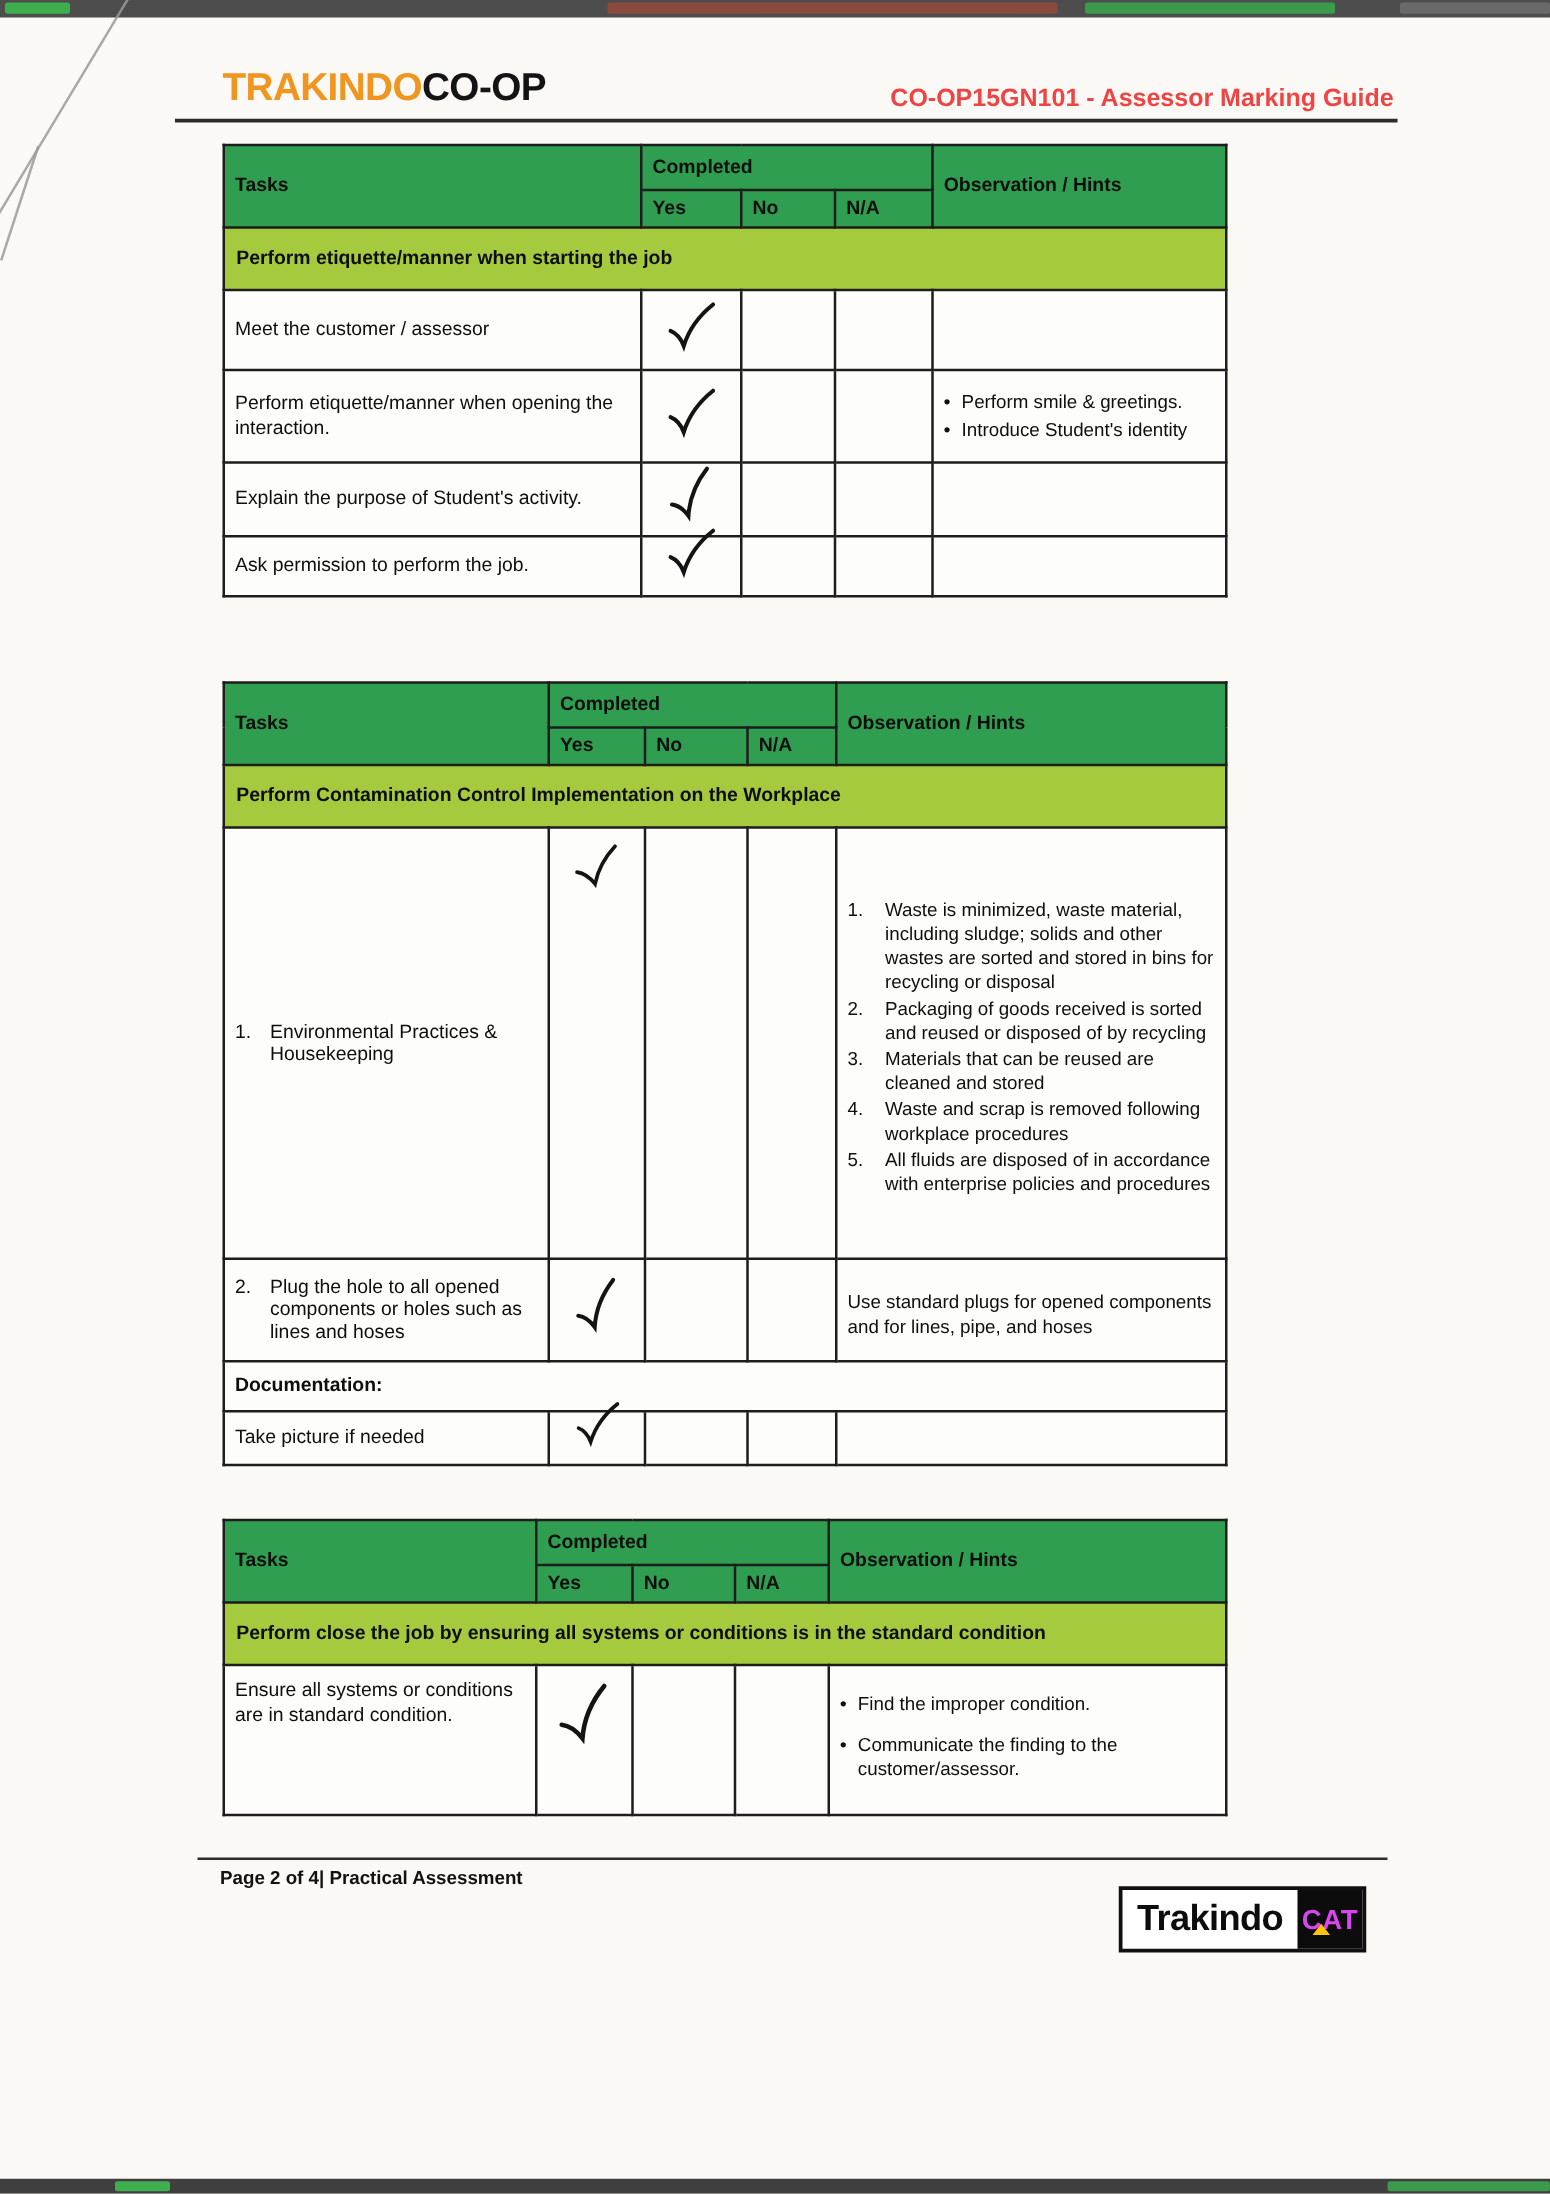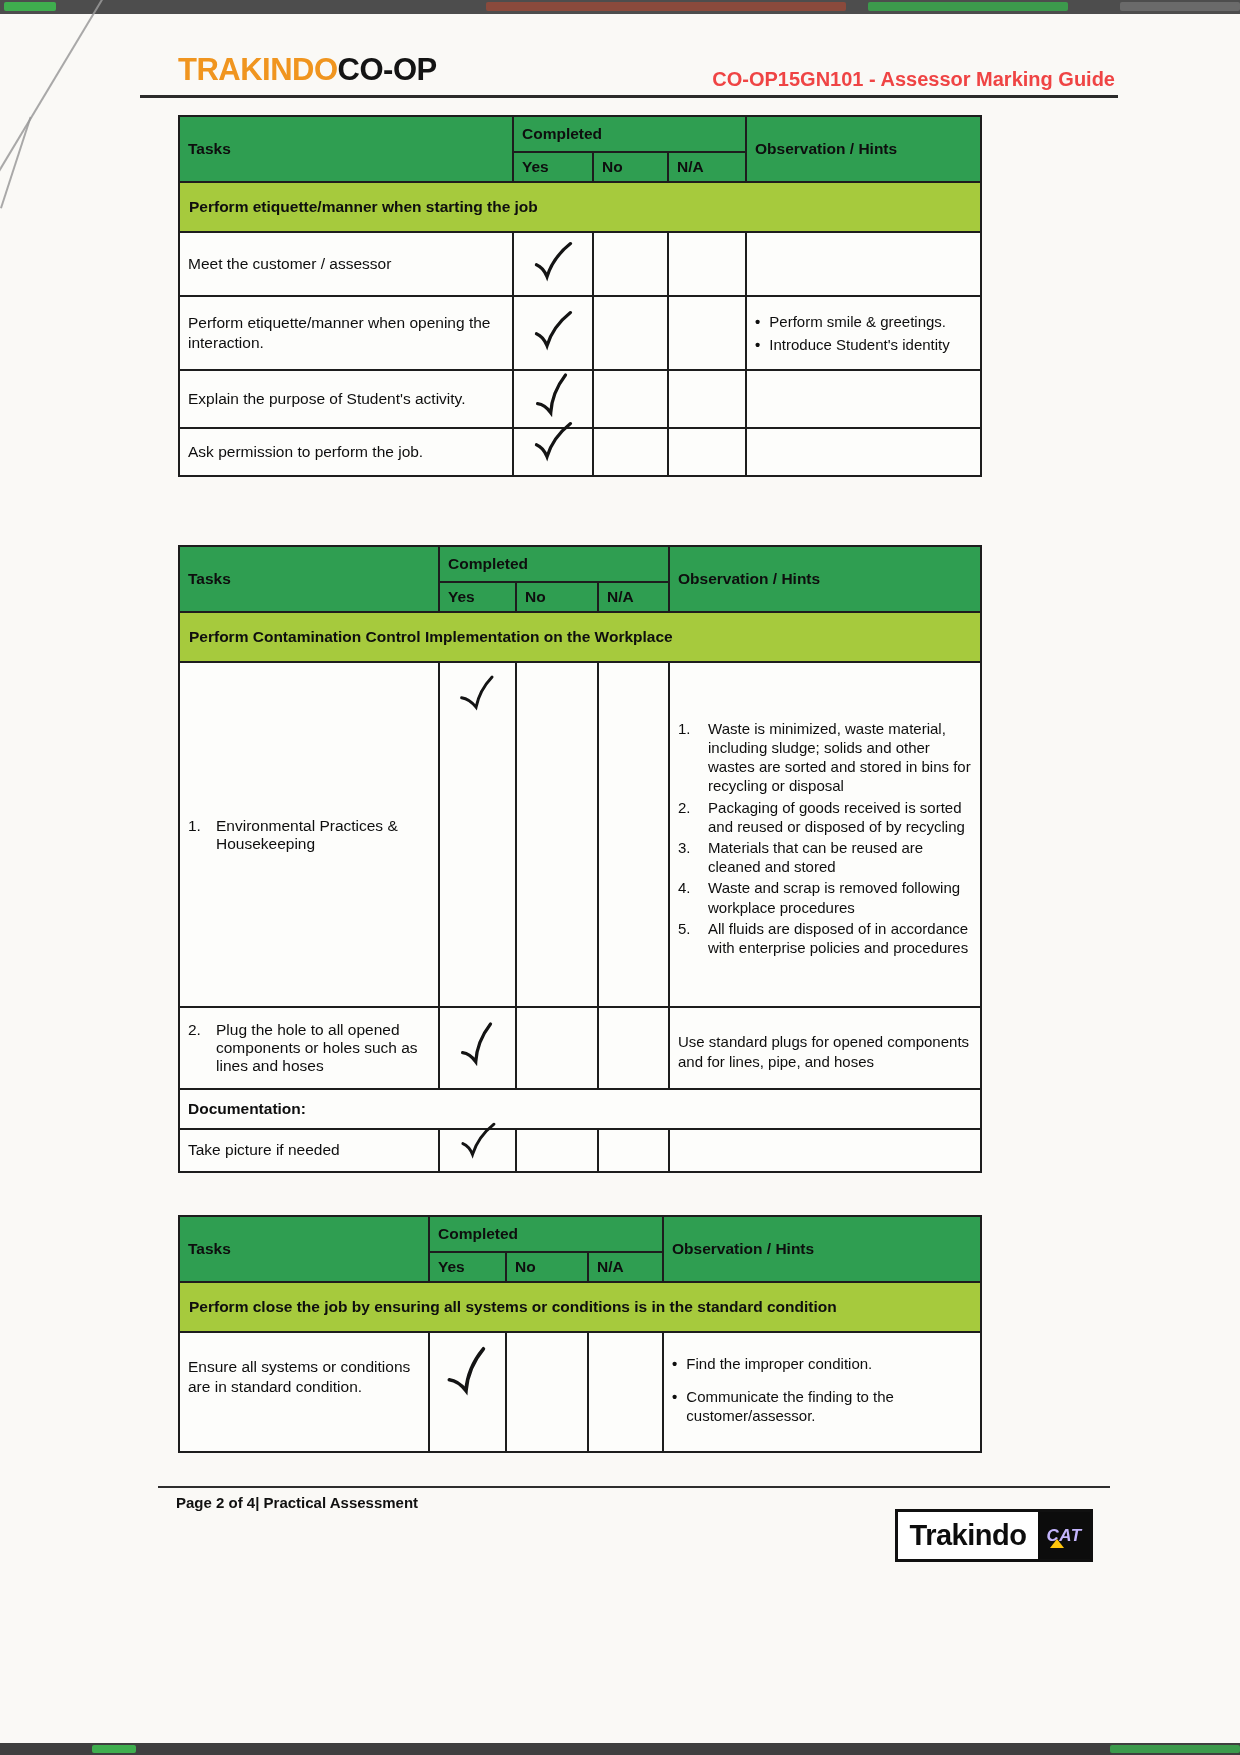--- a/index.html
+++ b/index.html
@@ -45,21 +45,21 @@
   .num-item { display:flex; margin-bottom:2px; }
   .num-item .marker { flex:none; width:30px; }
   td.doc { font-weight:bold; font-size:15.5px; padding:8px 10px; }
 
   
   .footer-rule { position:absolute; left:158px; top:1486px; width:952px; height:2px; background:#2e2e2e; }
   .page-info { position:absolute; left:176px; top:1494px; font-size:15px; font-weight:bold; color:#111; }
   .brand-box { position:absolute; left:895px; top:1509px; width:198px; height:53px; background:#fff; border:3px solid #101010; display:flex; align-items:stretch; }
   .brand-text { flex:1; display:flex; align-items:center; justify-content:center; font-size:29px; font-weight:bold; color:#0d0d0d; letter-spacing:-.5px; }
   .cat-block { flex:none; width:52px; background:#0c0c0c; position:relative; display:flex; align-items:center; justify-content:center; }
-  .cat-text { color:#c4b5fd; font-weight:bold; font-size:17px; letter-spacing:.5px;font-style:italic; }
+  .cat-text { color:#d946ef; font-weight:bold; font-size:22px; letter-spacing:.5px; }
   .cat-tri { position:absolute; left:12px; bottom:11px; width:0; height:0; border-left:7px solid transparent; border-right:7px solid transparent; border-bottom:9px solid #ffc40c; }
 </style>
 </head>
 <body>
 
 <div class="page">
 
   <div class="strip-top">
     <span class="sp" style="left:4px;width:52px;background:#3fae4e;"></span>
     <span class="sp" style="left:486px;width:360px;background:#8a4a3c;"></span>
@@ -243,21 +243,21 @@
     </tr>
     <tr style="height:30px">
       <td class="c-hdr">Yes</td>
       <td class="c-hdr">No</td>
       <td class="c-hdr">N/A</td>
     </tr>
     <tr class="section" style="height:28px">
           <td colspan="5">Perform close the job by ensuring all systems or conditions is in the standard condition</td>
         </tr>
     <tr style="height:120px">
-      <td class="task" style="vertical-align:top; padding-top:24px;">Ensure all systems or conditions are in standard condition.</td>
+      <td class="task" style="vertical-align:top; padding-top:10px;">Ensure all systems or conditions are in standard condition.</td>
       <td class="chk" style="vertical-align:top; padding-top:14px;"><svg class="check tilt" style="width:52px;height:52px" viewBox="0 0 100 100">
               <path d="M12 54 Q28 60 38 82 Q52 40 90 12" fill="none" stroke="#141414" stroke-width="7" stroke-linecap="round"></path>
             </svg></td>
       <td></td>
       <td></td>
       <td class="obs" style="padding-top:8px">
         <div class="bullet-item" style="margin-bottom:14px">
               <span>Find the improper condition.</span>
             </div>
         <div class="bullet-item">

